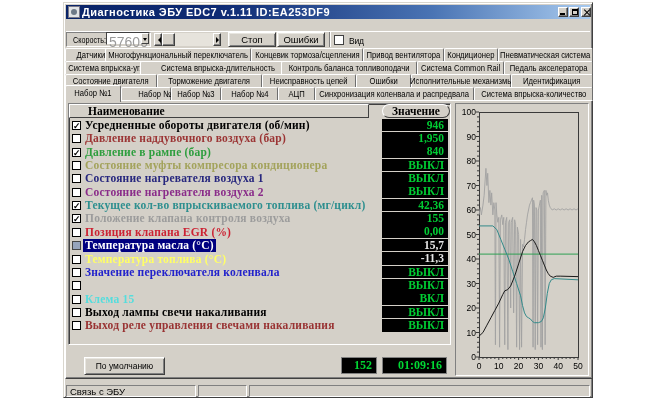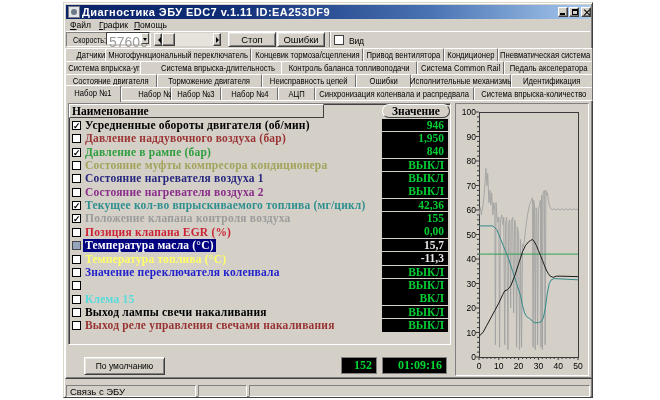--- a/index.html
+++ b/index.html
@@ -69,25 +69,20 @@
           <div class="mn"></div>
         </div>
       <div class="tb">
           <div class="mx"></div>
         </div>
       <div class="tb close">
           <div class="cl"></div>
         </div>
     </div>
   </div>
-  <div id="menu">
-    <span style="left:4px;"><u>Ф</u>айл</span>
-    <span style="left:33px;"><u>Г</u>рафик</span>
-    <span style="left:68px;"><u>П</u>омощь</span>
-  </div>
   <div id="toolbar">
     <div id="grp"></div>
     <div class="lbl" style="left:7px;top:3px;font-size:9px;letter-spacing:0;transform:scaleX(0.8);transform-origin:0 0;">Скорость:</div>
     <div id="combo">
         <div class="cval">57600</div>
         <div class="dd"></div>
       </div>
     <div class="sb">
         <div class="sbb sbL"></div>
         <div class="sbT"></div>
@@ -174,21 +169,21 @@
       </div>
       <div class="tab" style="left:250px;width:159px;">
         <i>Синхронизация коленвала и распредвала</i>
       </div>
       <div class="tab" style="left:409px;width:119px;">
         <i>Система впрыска-количество</i>
       </div>
     </div>
   <div id="pane">
     <div id="tbl">
-      <div class="hdr" style="left:0px;width:255px;padding-left:2px;">Наименование</div>
+      <div class="hdr" style="left:0px;width:300px;padding-left:18px;">Наименование</div>
       <div class="hdr" style="left:313px;width:68px;text-align:center;border-radius:7px;">Значение</div>
       <div class="row" style="top:14.9px;width:313px;">
           <span class="ck" style="">✓</span>
           <span class="tx" style="color:#000000;">Усредненные обороты двигателя (об/мин)</span>
         </div>
         <div class="val" style="top:14.6px;height:12.6px;line-height:12.6px;">946</div>
         <div class="row" style="top:28.26px;width:313px;">
           <span class="ck" style=""></span>
           <span class="tx" style="color:#9B3434;">Давление наддувочного воздуха (бар)</span>
         </div>

